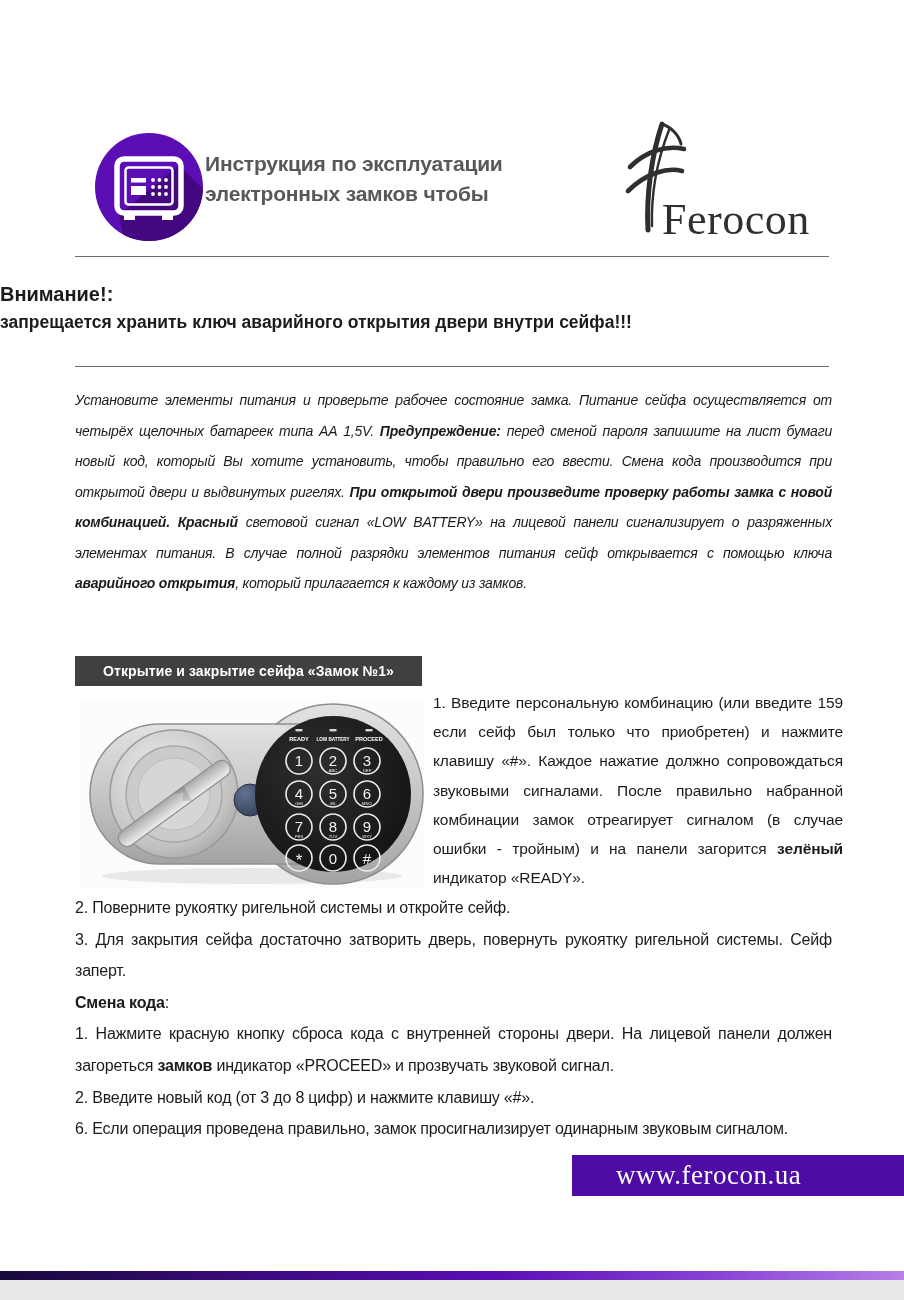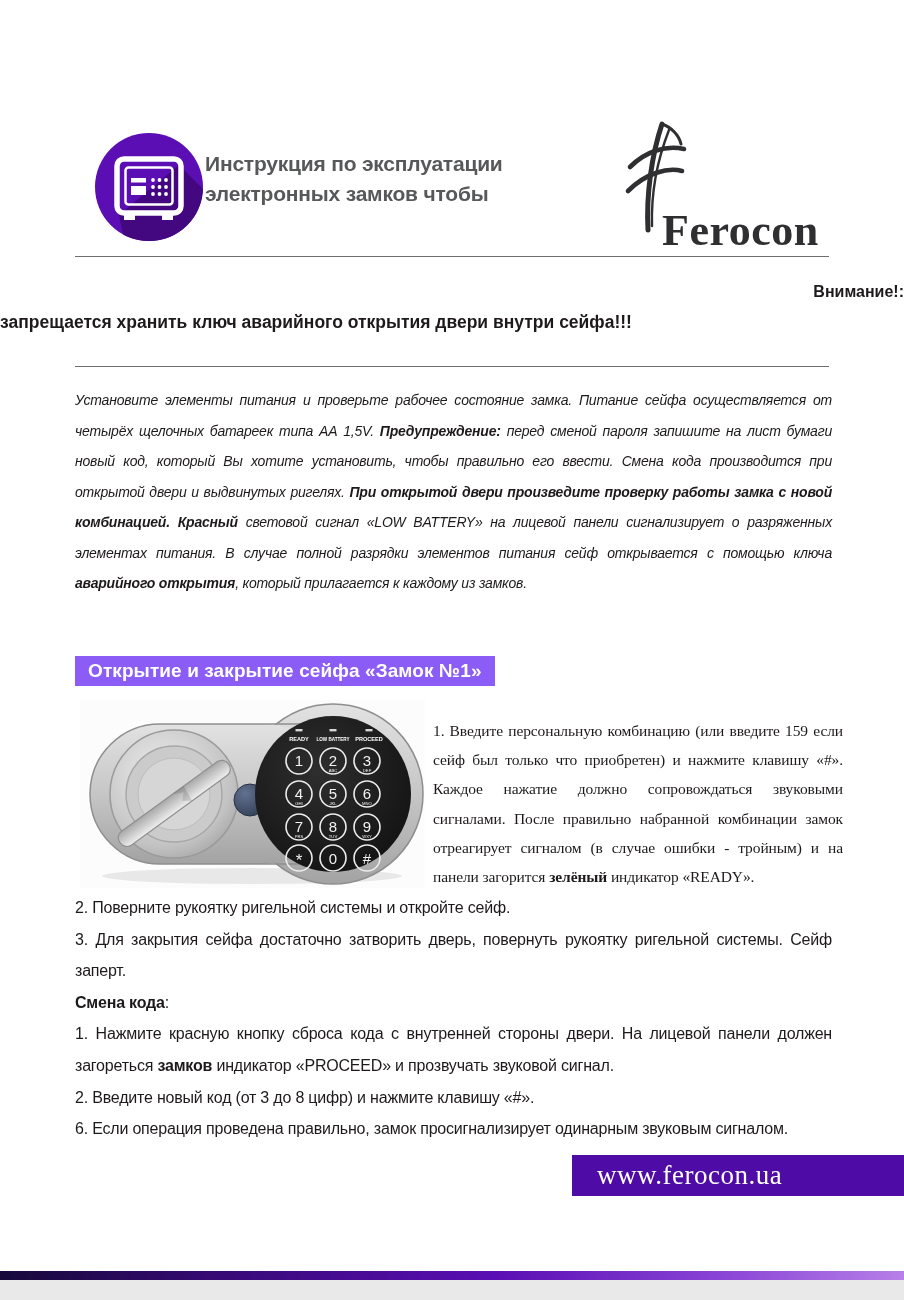--- a/index.html
+++ b/index.html
@@ -6,43 +6,43 @@
   .page{position:relative;width:904px;height:1280px;background:#ffffff;margin:0 auto;
         font-family:"Liberation Sans",sans-serif;color:#1e1a1b;overflow:hidden;}
   .abs{position:absolute;}
   .b{font-weight:bold;}
   .rule{position:absolute;left:75px;width:754px;border-top:1px solid #6f6f6f;height:0;}
   
   .brandicon{left:95px;top:133px;width:108px;height:108px;}
   .doc-title{left:205px;top:149px;width:400px;font-size:21px;font-weight:bold;
              line-height:29.5px;color:#57585a;letter-spacing:-0.2px;}
   .logo-f{left:618px;top:120px;width:70px;height:116px;}
-  .logo-word{left:662px;top:205px;font-family:"Liberation Serif",serif;font-size:44px;
-             color:#2f2f31;letter-spacing:0.5px;font-weight:bold;}
-  
-  .warn-title{left:0;top:283px;width:904px;text-align:right;font-size:16px;font-weight:bold;}
+  .logo-word{left:662px;top:194px;font-family:"Liberation Serif",serif;font-size:44px;
+             color:#2f2f31;letter-spacing:0.5px;}
+  
+  .warn-title{left:0;top:283px;width:904px;text-align:left;font-size:20px;font-weight:bold;}
   .warn-sub{left:0;top:312px;width:904px;text-align:left;font-size:17.5px;font-weight:bold;}
   
   .intro{left:75px;top:385px;width:757px;font-size:14px;line-height:30.5px;
          text-align:justify;letter-spacing:-0.2px;font-style:italic;}
   
-  .secbar{left:75px;top:656px;height:30px;line-height:30px;background:#8b5cf6;color:#fff;
-          font-size:19px;font-weight:bold;padding:0 13px;letter-spacing:0.1px;}
+  .secbar{left:75px;top:656px;height:30px;line-height:30px;background:#404040;color:#fff;
+          font-size:14px;font-weight:bold;padding:0 28px;letter-spacing:0.1px;}
   
   .lockimg{left:80px;top:700px;width:345px;height:188px;background:#fcfcfc;}
   
-  .sidecol{left:433px;top:716px;width:410px;font-size:15.5px;line-height:29.2px;
-           text-align:justify;letter-spacing:-0.1px;font-family:Liberation Serif, serif;}
+  .sidecol{left:433px;top:688px;width:410px;font-size:15.5px;line-height:29.2px;
+           text-align:justify;letter-spacing:-0.1px;}
   
   .cont{left:75px;top:892px;width:757px;font-size:16px;line-height:31.6px;
         text-align:justify;letter-spacing:-0.2px;}
   .cont div{margin:0;}
   
   .urlbar{left:572px;top:1155px;width:332px;height:41px;line-height:41px;background:#4e0ba5;
-          color:#fff;font-family:"Liberation Serif",serif;font-size:27px;padding-left:25px;
+          color:#fff;font-family:"Liberation Serif",serif;font-size:27px;padding-left:44px;
           box-sizing:border-box;letter-spacing:0.5px;}
   .bstrip{left:0;bottom:0;width:904px;height:9px;
           background:linear-gradient(90deg,#17093a 0%,#3b0a7e 28%,#5a0eb4 55%,#8a45d6 80%,#b77fe8 100%);}
   svg text{font-family:"Liberation Sans",sans-serif;}
 </style>
 </head>
 <body>
 
 <div class="page">
 

